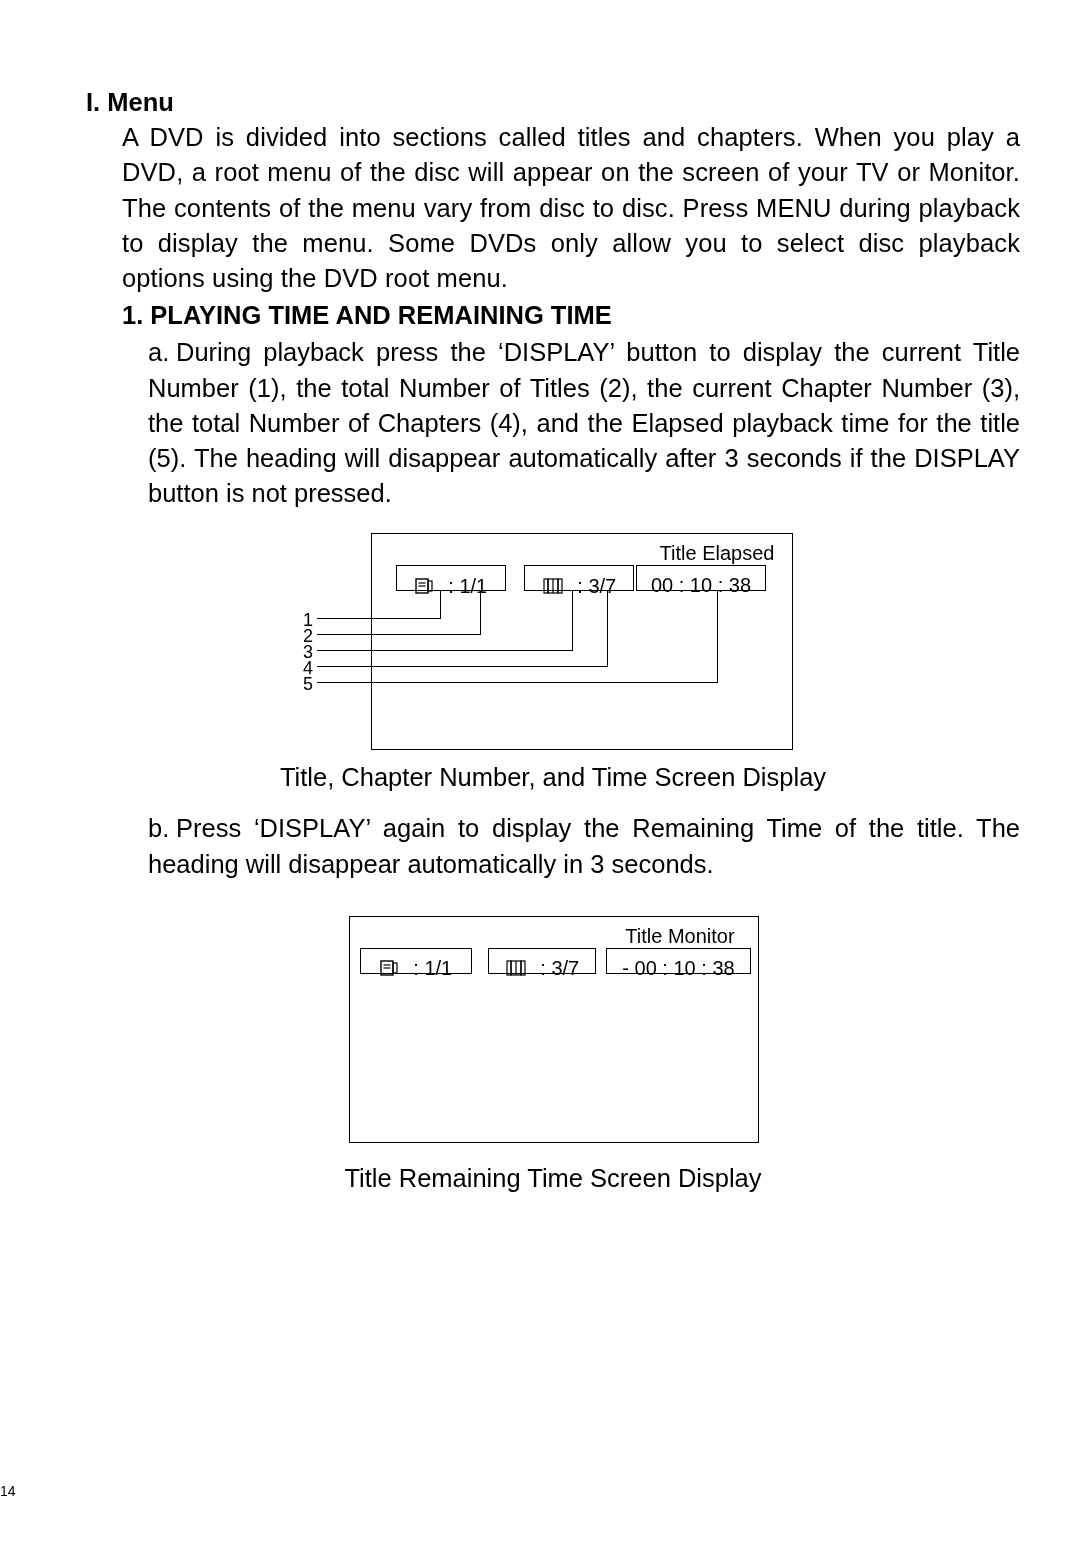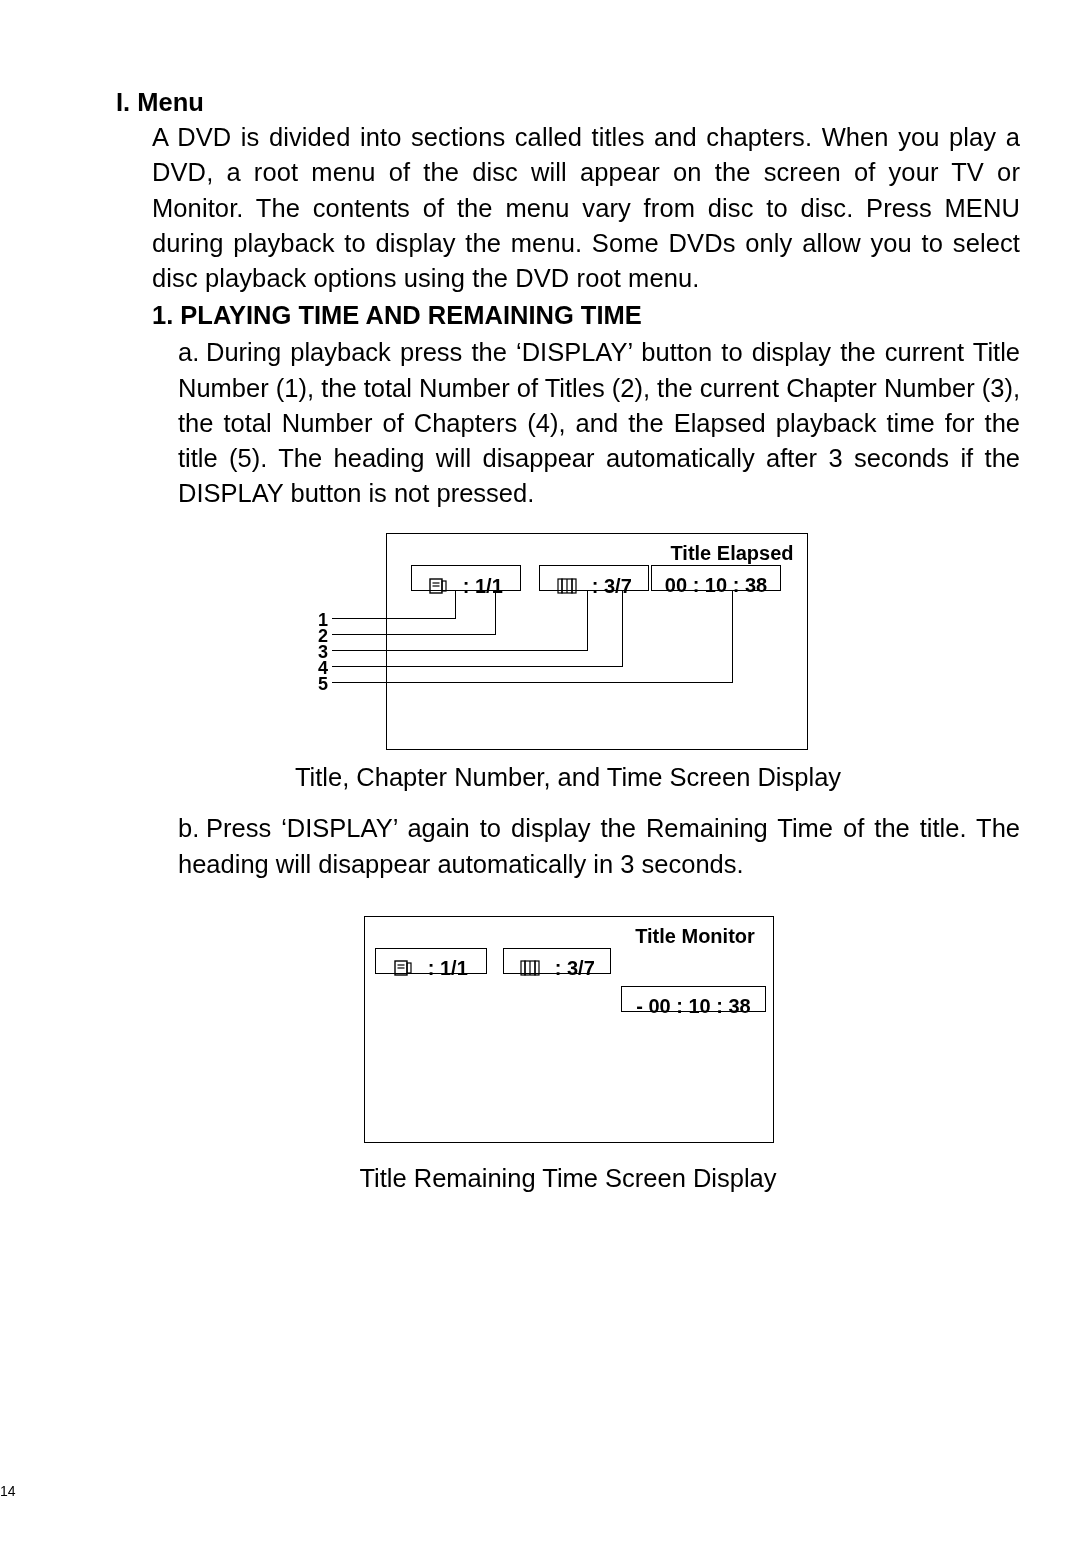--- a/index.html
+++ b/index.html
@@ -6,21 +6,21 @@
     margin: 0;
     padding: 0;
     background: #fff;
     color: #000;
     font-family: Arial, Helvetica, sans-serif;
   }
   .page {
     width: 1080px;
     height: 1563px;
     box-sizing: border-box;
-    padding: 85px 60px 40px 116px;
+    padding: 85px 60px 40px 86px;
     position: relative;
     font-size: 25.5px;
     line-height: 1.38;
   }
   .section-heading {
     font-weight: bold;
     margin: 0;
   }
   .body-para {
     margin: 0 0 0 36px;
@@ -37,21 +37,20 @@
     text-align: justify;
   }
   .list-item .hang {
     display: inline-block;
     width: 28px;
   }
   .figure-wrap {
     margin: 22px auto 0 auto;
     position: relative;
     width: 480px;
-    font-weight: bold;
   }
   .screen-box {
     border: 1.5px solid #000;
     width: 420px;
     height: 215px;
     margin: 0 0 0 auto;
     position: relative;
   }
   .screen-box.small {
     width: 408px;
@@ -197,21 +196,21 @@
       <div class="bar" style="top:31px; left:138px; width:108px; text-align:center;">
         <span class="icon" style="display:inline-block; vertical-align:middle; margin-right:2px;">
           <svg width="22" height="16" viewBox="0 0 22 16">
               <rect x="2" y="1" width="4" height="14" fill="none" stroke="#000" stroke-width="1.2"></rect>
               <rect x="6" y="1" width="10" height="14" fill="none" stroke="#000" stroke-width="1.2"></rect>
               <line x1="11" y1="1" x2="11" y2="15" stroke="#000" stroke-width="1.2"></line>
               <rect x="16" y="1" width="4" height="14" fill="none" stroke="#000" stroke-width="1.2"></rect>
             </svg>
         </span><span class="bar-text"> : 3/7</span>
       </div>
-      <div class="bar" style="top:31px; left:256px; width:145px; text-align:center;margin-top:38px;">
+      <div class="bar" style="top:31px; left:256px; width:145px; text-align:center;">
         <span class="bar-text" style="margin:0;">- 00 : 10 : 38</span>
       </div>
     </div>
   </div>
 
   <p class="caption" style="margin-top:18px;">Title Remaining Time Screen Display</p>
 
   <div class="page-number">14</div>
 </div>
 

